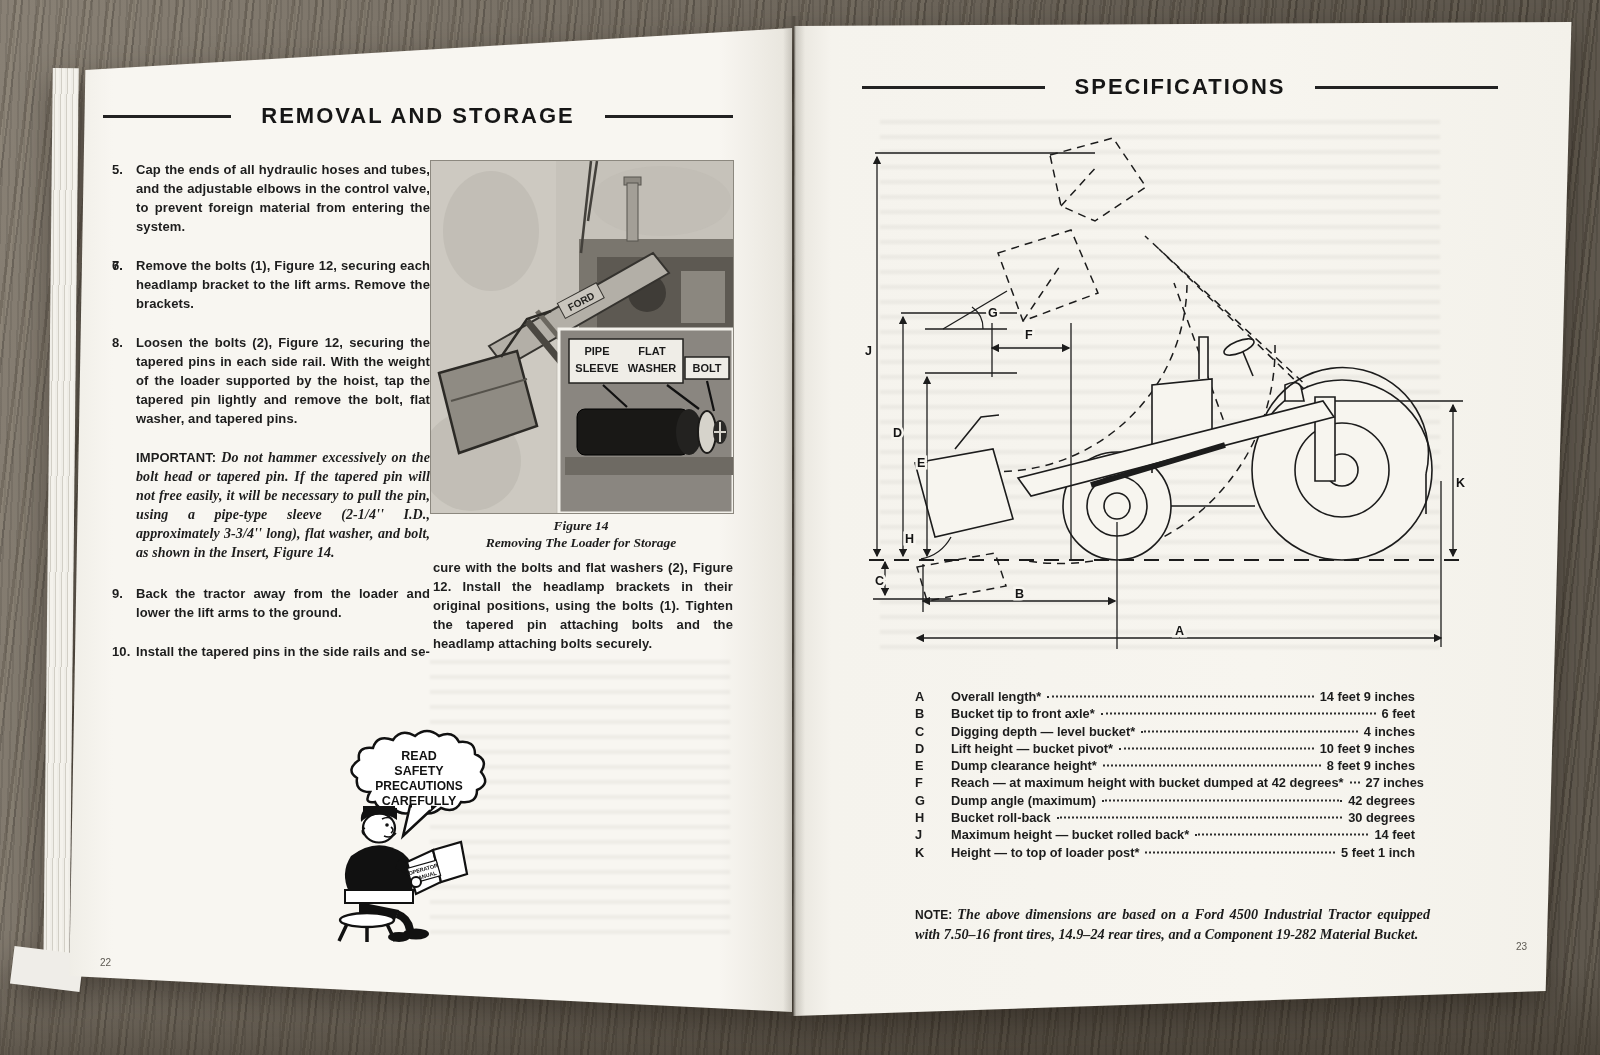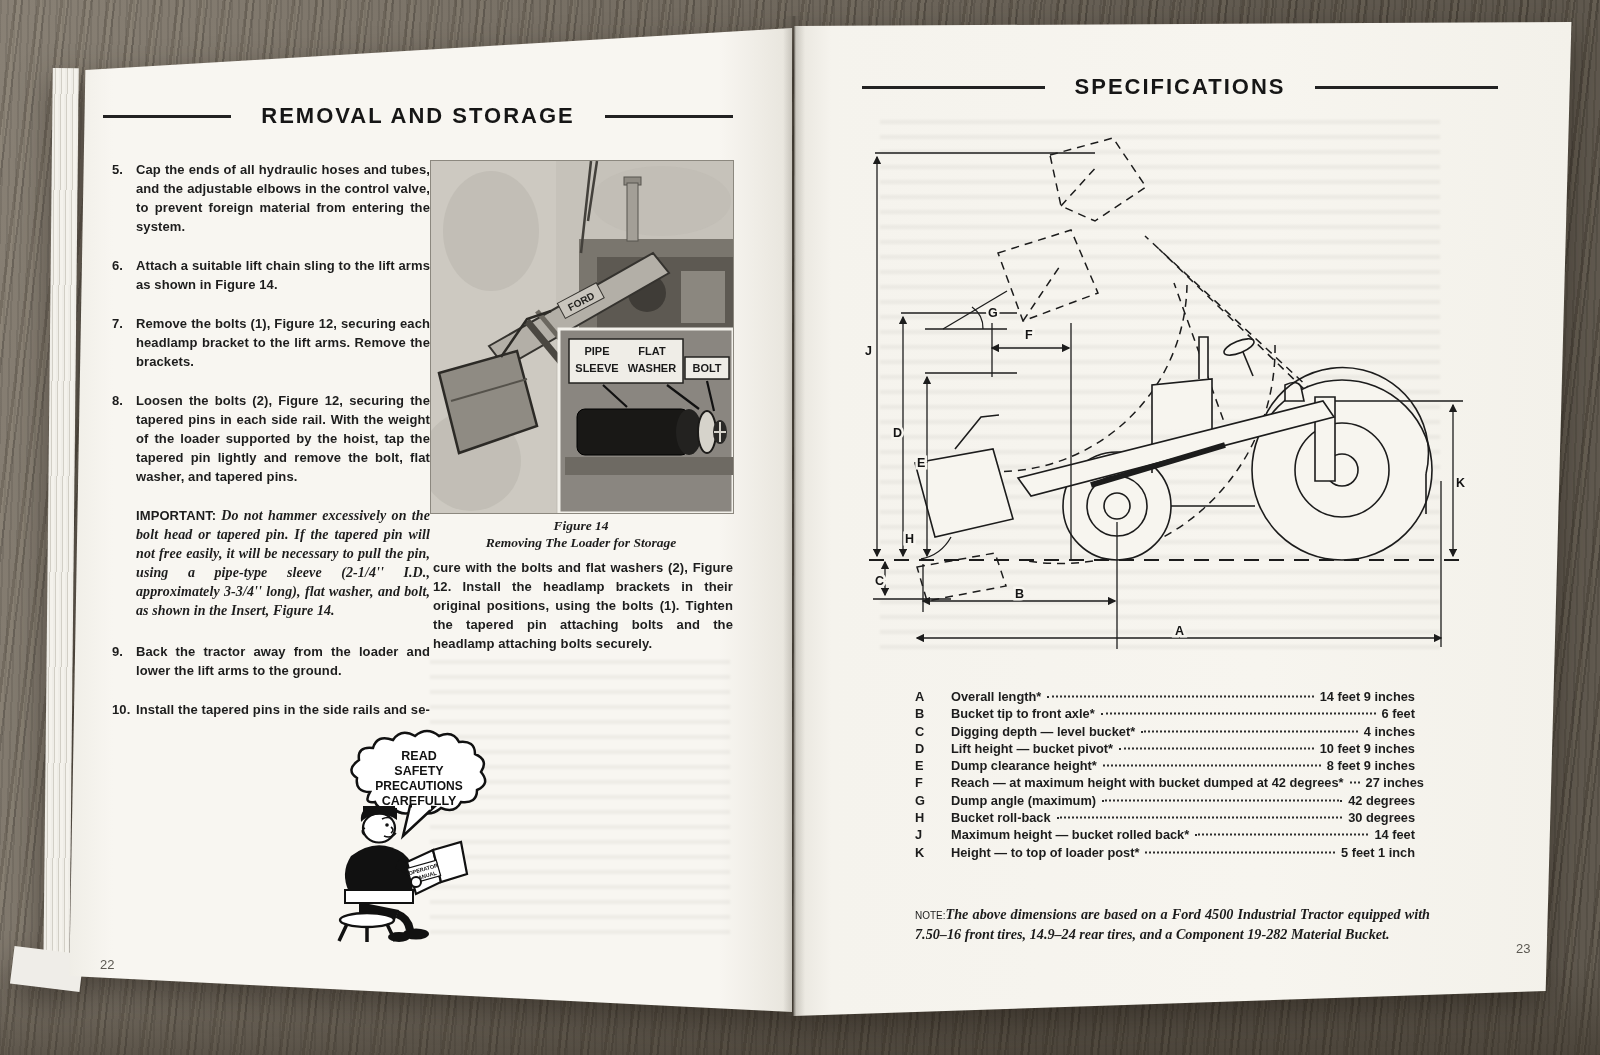--- a/index.html
+++ b/index.html
@@ -52,22 +52,22 @@
 
   .spec-row{display:flex;align-items:baseline;height:17.3px;font-size:12.8px;font-weight:700;color:#1c1c1c;}
   .spec-key{width:36px;flex:0 0 36px;}
   .spec-label{white-space:nowrap;}
   .spec-leader{flex:1 1 auto;border-bottom:2.4px dotted #2c2c2c;margin:0 6px;transform:translateY(-3.5px);min-width:10px;}
   .spec-value{white-space:nowrap;}
   .footnote{width:505px;font-size:12.8px;font-weight:700;color:#1c1c1c;line-height:17px;
     padding-left:7px;text-indent:-7px;text-align:justify;}
   .note{width:515px;font-family:"Liberation Serif",serif;font-style:italic;font-weight:700;
     font-size:14.2px;line-height:19px;color:#1b1b1b;text-align:justify;}
-  .note .note-label{font-family:"Liberation Sans",sans-serif;font-style:normal;font-weight:400;font-size:10px;}
-  .pagenum{font-size:13px;font-weight:400;color:#5c5952;}
+  .note .note-label{font-family:"Liberation Sans",sans-serif;font-style:normal;font-weight:700;font-size:12px;margin-right:5px;}
+  .pagenum{font-size:10px;font-weight:400;color:#5c5952;}
 
   svg text{font-family:"Liberation Sans",sans-serif;}
   .dim-letter{font-size:12.5px;font-weight:800;fill:#141414;paint-order:stroke;stroke:#f7f5ef;stroke-width:5px;}
 </style>
 </head>
 <body>
 
 <div class="wood-bottom"></div>
 
 <div class="book-shadow">
@@ -89,21 +89,20 @@
     <span class="rule"></span>
   </div>
 
   <div class="bodytext" style="left:112px;top:160px;width:318px;">
     <div class="step">
       <span class="step-num">5.</span>
       <span class="step-text">Cap the ends of all hydraulic hoses and tubes, and the adjustable elbows in the control valve, to prevent foreign material from entering the system.</span>
     </div>
     <div class="step">
       <span class="step-num">6.</span>
-      <span class="step-text">Attach a suitable lift chain sling to the lift arms as shown in Figure 14.</span>
     </div>
     <div class="step">
       <span class="step-num">7.</span>
       <span class="step-text">Remove the bolts (1), Figure 12, securing each headlamp bracket to the lift arms. Remove the brackets.</span>
     </div>
     <div class="step">
       <span class="step-num">8.</span>
       <span class="step-text">Loosen the bolts (2), Figure 12, securing the tapered pins in each side rail. With the weight of the loader supported by the hoist, tap the tapered pin lightly and remove the bolt, flat washer, and tapered pins.</span>
     </div>
     <div class="important">

